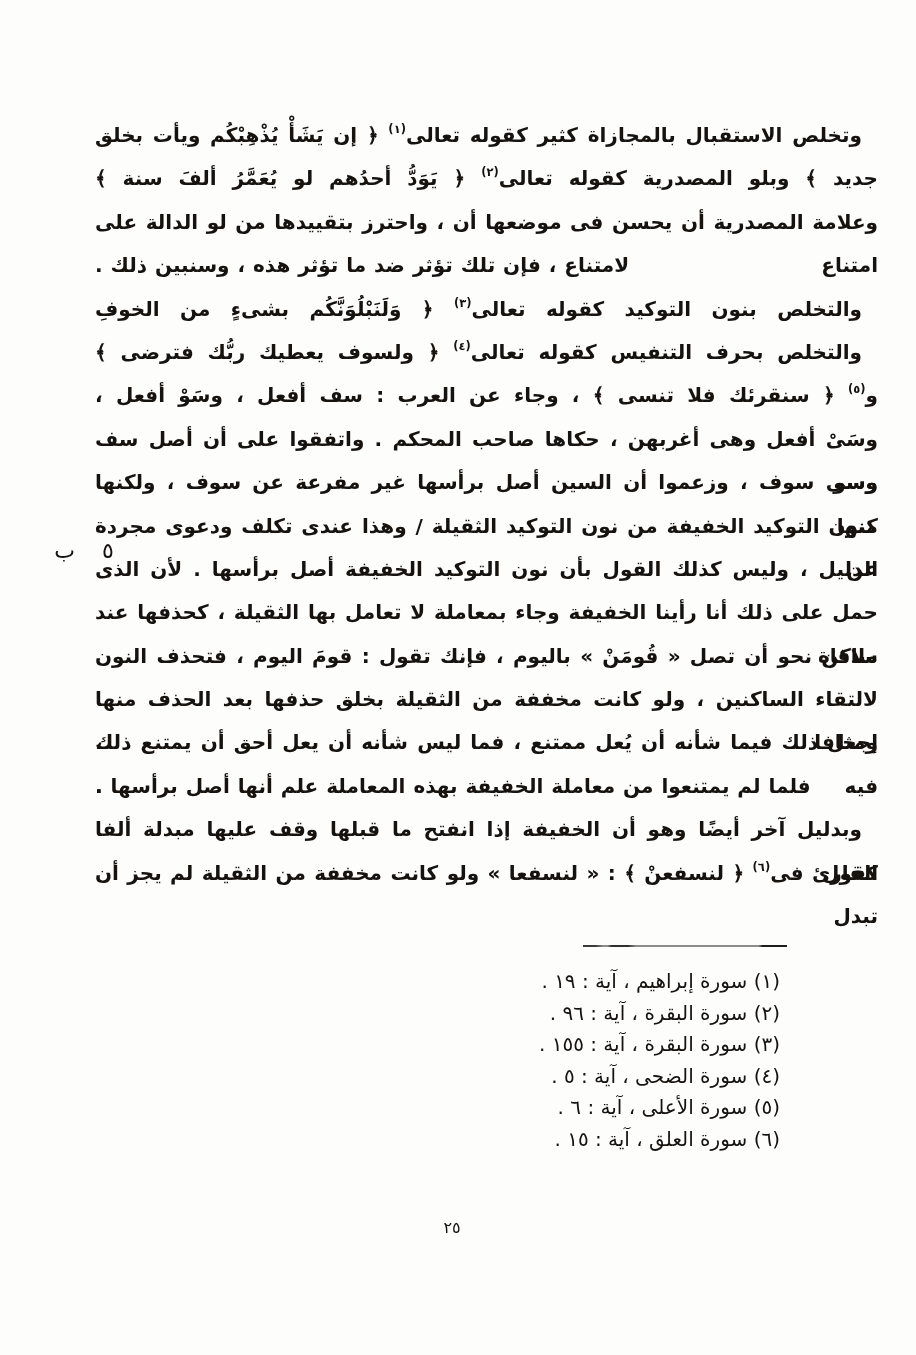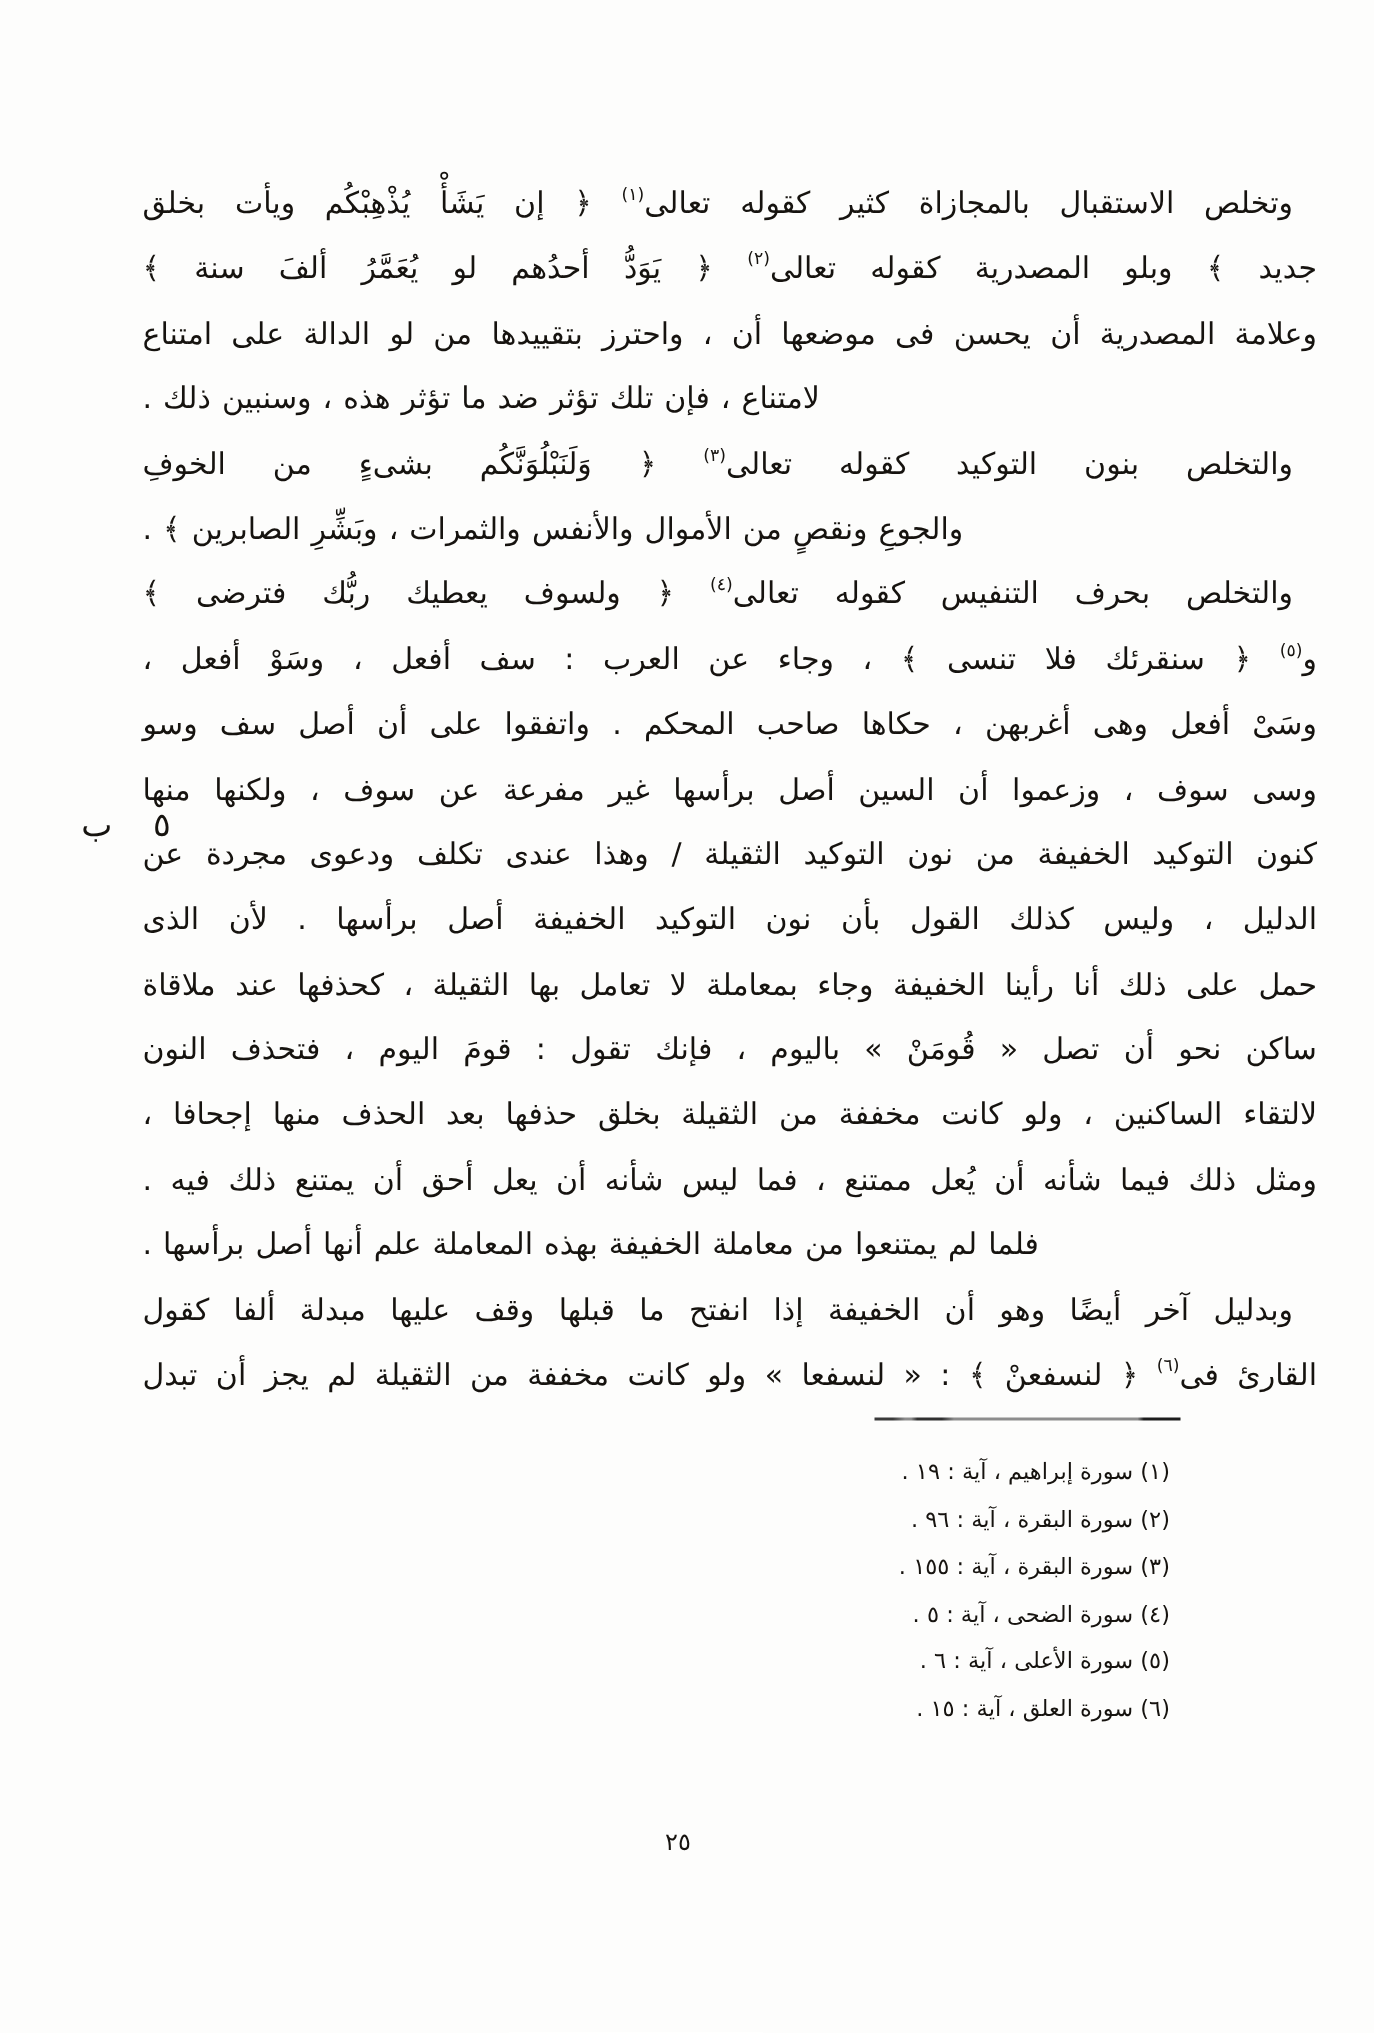--- a/index.html
+++ b/index.html
@@ -20,20 +20,21 @@
     width: 783px;
     direction: rtl;
   }
   .line {
     height: 43.4px;
     line-height: 43.4px;
     font-size: 20px;
     text-align: justify;
     text-align-last: justify;
     word-spacing: 1px;
+    font-weight: bold;
   }
   .line.p-first { text-indent: 16px; }
   .line.p-last  { text-align-last: left; }
   .line sup {
     font-size: 11.5px;
     line-height: 0;
     vertical-align: 9px;
     letter-spacing: 0;
   }
   .margin-note {
@@ -58,21 +59,21 @@
     position: absolute;
     top: 966px;
     right: 136px;
     width: 420px;
     direction: rtl;
     text-align: right;
   }
   .fn-line {
     height: 31.6px;
     line-height: 31.6px;
-    font-size: 15px;
+    font-size: 20px;
     white-space: nowrap;
   }
   .page-number {
     position: absolute;
     top: 1210px;
     left: 392px;
     width: 120px;
     text-align: center;
     font-size: 16px;
     line-height: 36px;
@@ -85,21 +86,20 @@
 
   <div class="margin-note">٥ ب</div>
 
   <div class="text-block">
 
   <div class="line rich p-first">وتخلص الاستقبال بالمجازاة كثير كقوله تعالى<sup>(١)</sup> ﴿ إن يَشَأْ يُذْهِبْكُم ويأت بخلق</div>
       <div class="line rich">جديد ﴾ وبلو المصدرية كقوله تعالى<sup>(٢)</sup> ﴿ يَوَدُّ أحدُهم لو يُعَمَّرُ ألفَ سنة ﴾</div>
       <div class="line rich">وعلامة المصدرية أن يحسن فى موضعها أن ، واحترز بتقييدها من لو الدالة على امتناع</div>
       <div class="line rich p-last">لامتناع ، فإن تلك تؤثر ضد ما تؤثر هذه ، وسنبين ذلك .</div>
       <div class="line rich p-first">والتخلص بنون التوكيد كقوله تعالى<sup>(٣)</sup> ﴿ وَلَنَبْلُوَنَّكُم بشىءٍ من الخوفِ</div>
-      <div class="line rich p-last">والجوعِ ونقصٍ من الأموال والأنفس والثمرات ، وبَشِّرِ الصابرين ﴾ .</div>
       <div class="line rich p-first">والتخلص بحرف التنفيس كقوله تعالى<sup>(٤)</sup> ﴿ ولسوف يعطيك ربُّك فترضى ﴾</div>
       <div class="line rich">و<sup>(٥)</sup> ﴿ سنقرئك فلا تنسى ﴾ ، وجاء عن العرب : سف أفعل ، وسَوْ أفعل ،</div>
       <div class="line rich">وسَىْ أفعل وهى أغربهن ، حكاها صاحب المحكم . واتفقوا على أن أصل سف وسو</div>
       <div class="line rich">وسى سوف ، وزعموا أن السين أصل برأسها غير مفرعة عن سوف ، ولكنها منها</div>
       <div class="line rich">كنون التوكيد الخفيفة من نون التوكيد الثقيلة / وهذا عندى تكلف ودعوى مجردة عن</div>
       <div class="line rich">الدليل ، وليس كذلك القول بأن نون التوكيد الخفيفة أصل برأسها . لأن الذى</div>
       <div class="line rich">حمل على ذلك أنا رأينا الخفيفة وجاء بمعاملة لا تعامل بها الثقيلة ، كحذفها عند ملاقاة</div>
       <div class="line rich">ساكن نحو أن تصل « قُومَنْ » باليوم ، فإنك تقول : قومَ اليوم ، فتحذف النون</div>
       <div class="line rich">لالتقاء الساكنين ، ولو كانت مخففة من الثقيلة بخلق حذفها بعد الحذف منها إجحافا ،</div>
       <div class="line rich">ومثل ذلك فيما شأنه أن يُعل ممتنع ، فما ليس شأنه أن يعل أحق أن يمتنع ذلك فيه .</div>

